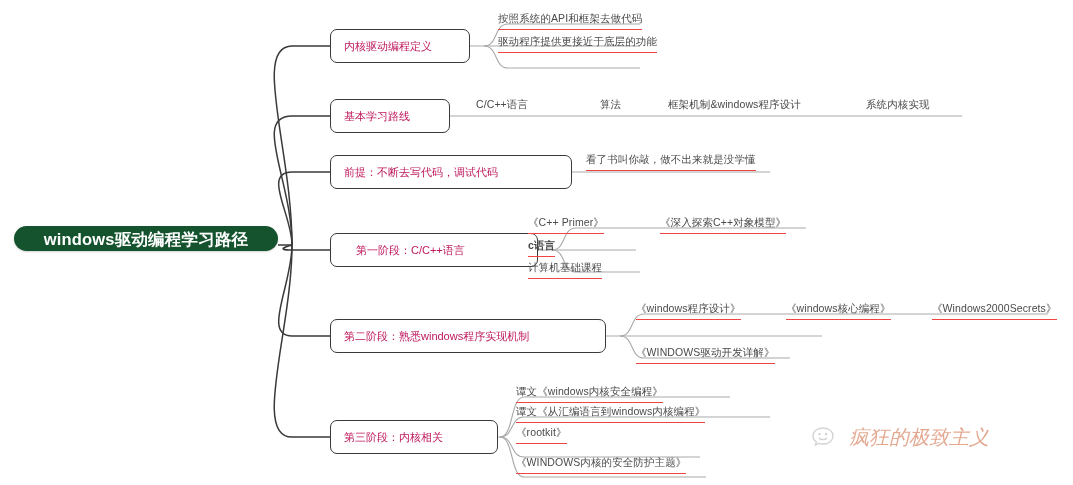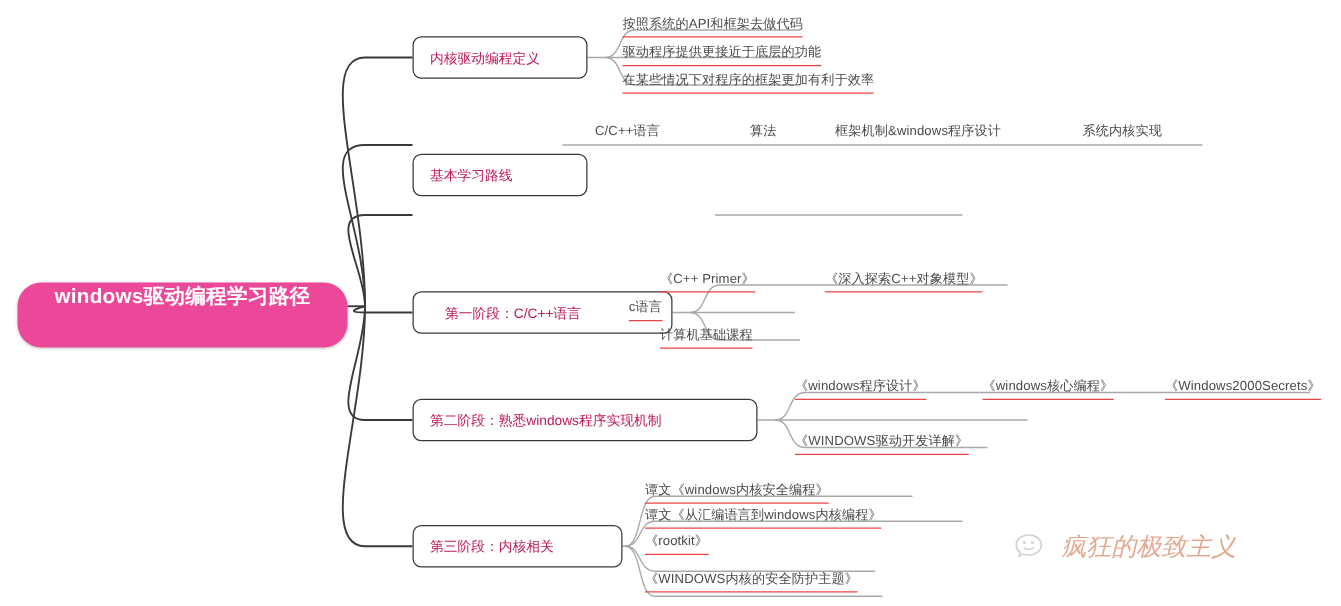--- a/index.html
+++ b/index.html
@@ -10,24 +10,24 @@
     overflow:hidden;
     position:relative;
   }
   #stage{position:relative;width:1073px;height:485px;}
   svg.links{position:absolute;left:0;top:0;width:1073px;height:485px;pointer-events:none;}
 
   
   .root-node{
     position:absolute;
     left:14px;top:226px;
-    width:264px;height:52px;
+    width:264px;height:25px;
     border-radius:19px;
-    background:#ec4899;
-    display:flex;align-items:flex-start;justify-content:center;
+    background:#14532d;
+    display:flex;align-items:flex-end;justify-content:center;
     box-shadow:0 1px 2px rgba(0,0,0,.18);
   }
   .root-node span{
     color:#ffffff;
     font-size:16.5px;
     font-weight:bold;
     letter-spacing:.2px;
     white-space:nowrap;
   }
 
@@ -130,37 +130,40 @@
 
   <div class="root-node">
     <span>windows驱动编程学习路径</span>
   </div>
 
   <div class="l1" style="left:330px;top:29px;width:140px;">
     <span>内核驱动编程定义</span>
   </div>
   <div class="leaf" style="left:498px;top:12px;">按照系统的API和框架去做代码</div>
   <div class="leaf" style="left:498px;top:35px;">驱动程序提供更接近于底层的功能</div>
-  <div class="leaf" style="left:498px;top:57px;">在某些情况下对程序的框架更加有利于效率</div>
 
-  <div class="l1" style="left:330px;top:99px;width:140px;margin-top:24px;">
+  <div class="l1" style="left:330px;top:99px;width:120px;">
     <span>基本学习路线</span>
   </div>
   <div class="leaf nb" style="left:476px;top:98px;">C/C++语言</div>
   <div class="leaf nb" style="left:600px;top:98px;">算法</div>
   <div class="leaf nb" style="left:668px;top:98px;">框架机制&amp;windows程序设计</div>
   <div class="leaf nb" style="left:866px;top:98px;">系统内核实现</div>
 
+  <div class="l1" style="left:330px;top:155px;width:242px;">
+    <span>前提：不断去写代码，调试代码</span>
+  </div>
+  <div class="leaf" style="left:586px;top:153px;">看了书叫你敲，做不出来就是没学懂</div>
 
   <div class="l1" style="left:330px;top:233px;width:208px;padding-left:25px;">
     <span>第一阶段：C/C++语言</span>
   </div>
   <div class="leaf" style="left:528px;top:216px;">《C++ Primer》</div>
   <div class="leaf" style="left:660px;top:216px;">《深入探索C++对象模型》</div>
-  <div class="leaf" style="left:503px;top:239px;">c语言</div>
+  <div class="leaf" style="left:528px;top:239px;font-weight:bold;">c语言</div>
   <div class="leaf" style="left:528px;top:261px;">计算机基础课程</div>
 
   <div class="l1" style="left:330px;top:319px;width:276px;">
     <span>第二阶段：熟悉windows程序实现机制</span>
   </div>
   <div class="leaf" style="left:636px;top:302px;">《windows程序设计》</div>
   <div class="leaf" style="left:786px;top:302px;">《windows核心编程》</div>
   <div class="leaf" style="left:932px;top:302px;">《Windows2000Secrets》</div>
   <div class="leaf" style="left:636px;top:346px;">《WINDOWS驱动开发详解》</div>
 

